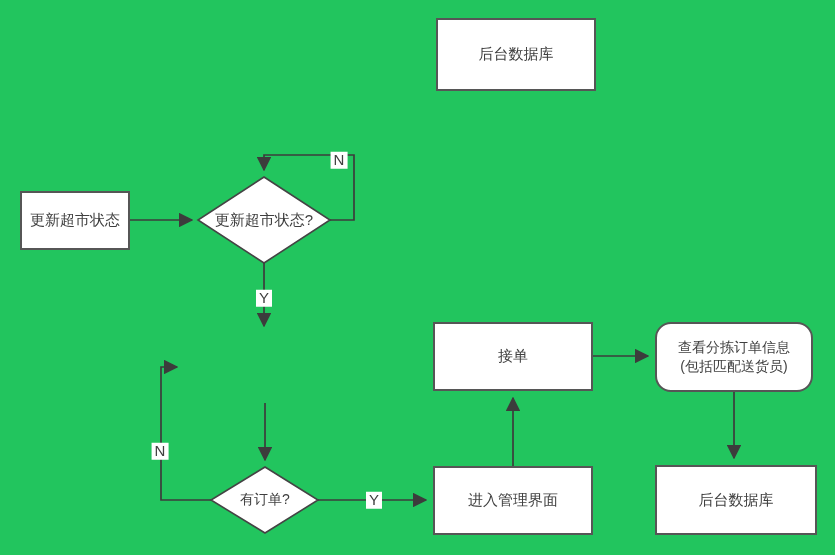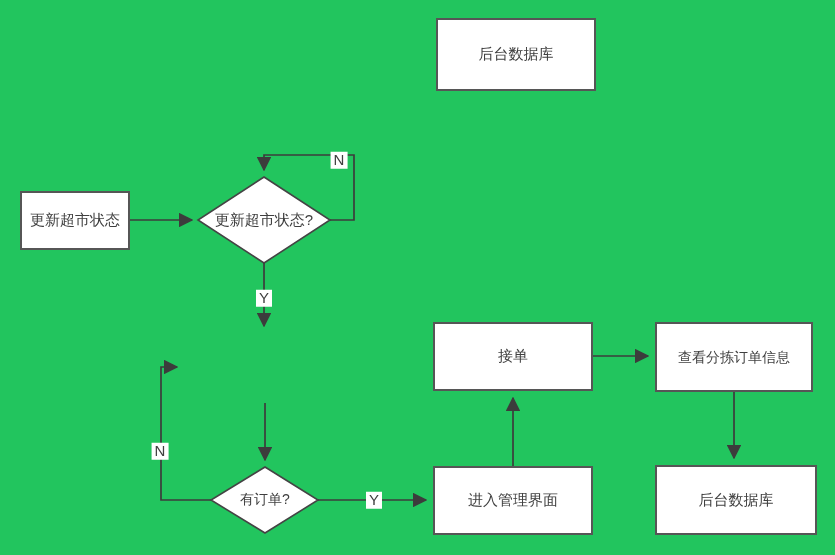--- a/index.html
+++ b/index.html
@@ -33,21 +33,21 @@
     align-items: center;
     justify-content: center;
     text-align: center;
     font-size: 15px;
     line-height: 1.35;
   }
   .node-top-db      { left: 436px; top: 18px;  width: 160px; height: 73px; }
   .node-admin-login { left: 20px;  top: 191px; width: 110px; height: 59px; }
   .node-enter-mgmt  { left: 184px; top: 333px; width: 163px; height: 70px; }
   .node-accept      { left: 433px; top: 322px; width: 160px; height: 69px; }
-  .node-dispatch    { left: 655px; top: 322px; width: 158px; height: 70px; font-size: 14px; }
+  .node-dispatch    { left: 655px; top: 322px; width: 158px; height: 70px; font-size: 14px; border-radius: 16px; }
   .node-view-order  { left: 433px; top: 466px; width: 160px; height: 69px; }
   .node-bottom-db   { left: 655px; top: 465px; width: 162px; height: 70px; }
   .diamond-label {
     position: absolute;
     transform: translate(-50%, -50%);
     color: #3f3f3f;
     white-space: nowrap;
     text-align: left;
   }
   .diamond-label-1 { left: 264px; top: 220px; font-size: 15px; }
@@ -100,20 +100,21 @@
     <span>更新超市状态</span>
   </div>
 
 
   <div class="node node-accept">
     <span>接单</span>
   </div>
 
   <div class="node node-dispatch">
     <span>查看分拣订单信息</span>
+    <span>(包括匹配送货员)</span>
   </div>
 
   <div class="node node-view-order">
     <span>进入管理界面</span>
   </div>
 
   <div class="node node-bottom-db">
     <span>后台数据库</span>
   </div>
 

